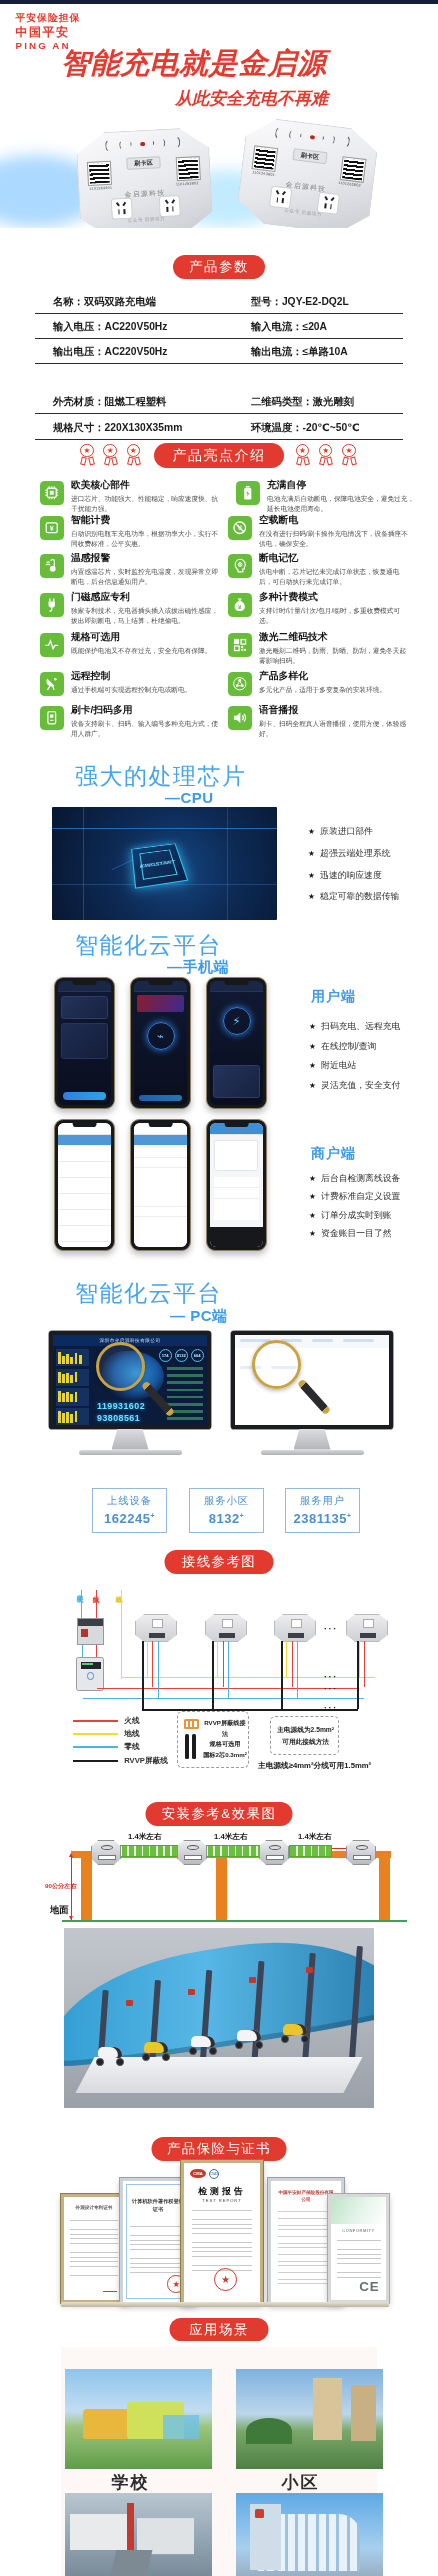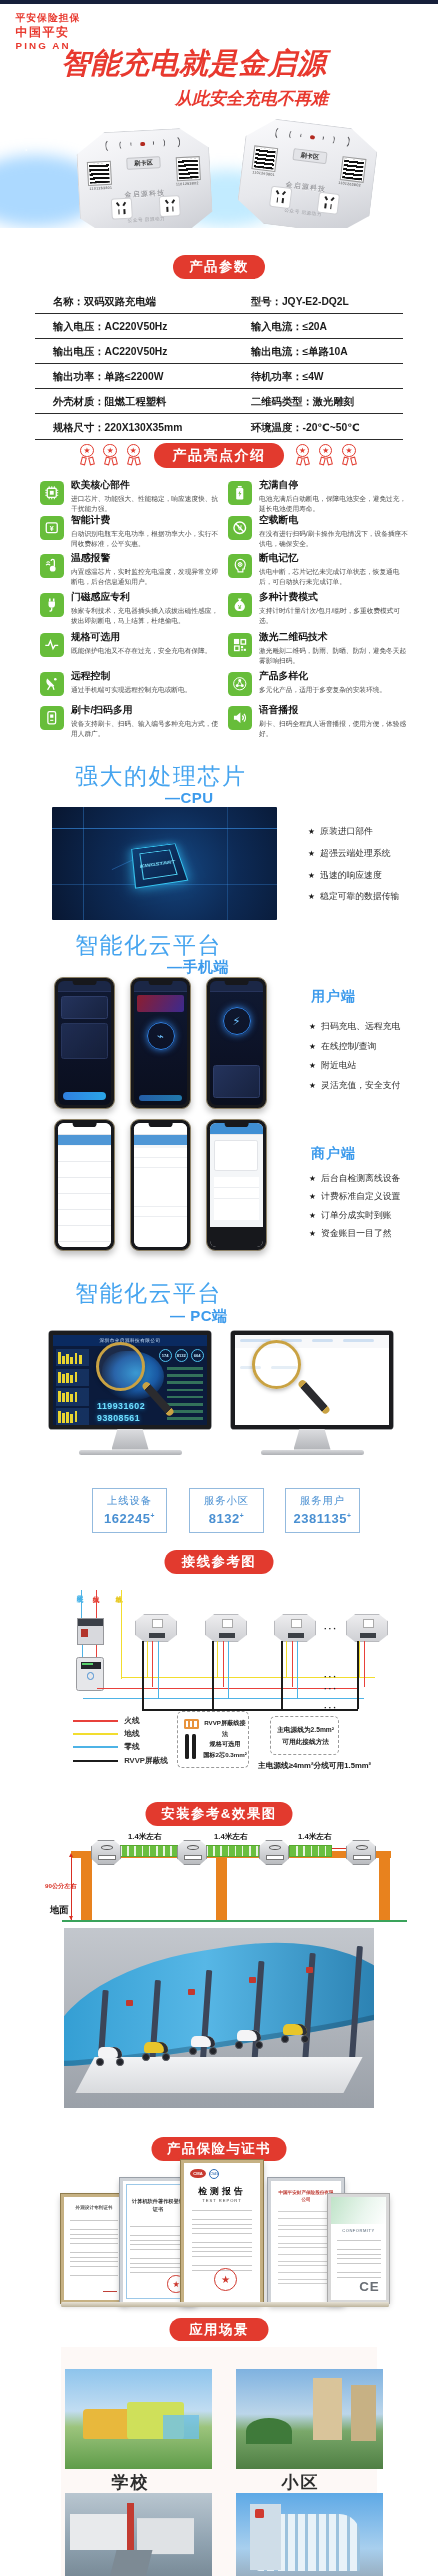--- a/index.html
+++ b/index.html
@@ -34,21 +34,21 @@
   .dv-dot{width:4.6px;height:4.6px;border-radius:50%;background:#b22a20;margin:0 3.1px}
   .dv-card{position:absolute;left:50%;top:27px;transform:translateX(-50%);background:#e3e4e8;border:0.5px solid #c3c4c8;border-radius:2.1px;padding:0.5px 7.2px;font-size:6.2px;font-weight:bold;color:#333}
   .qr{position:absolute;width:21.6px;height:21.6px;background:
     repeating-linear-gradient(0deg,#111 0 2.1px,#fff 2.1px 4.1px),repeating-linear-gradient(90deg,#111 0 2.1px,rgba(255,255,255,.6) 2.1px 4.1px);border:1.5px solid #fff;outline:0.5px solid #999}
   .qrnum{position:absolute;font-size:3.6px;color:#444;letter-spacing:0.3px}
   .dv-band{position:absolute;left:50%;top:49px;transform:translateX(-50%);font-size:6.7px;font-weight:bold;color:#9a9ba0;letter-spacing:1.5px;text-shadow:0 0.5px 0 #fff}
   .socket{position:absolute;top:63px;width:20.6px;height:20.6px;background:#fff;border:1px solid #cfd0d4;border-radius:3.1px}
   .socket b{position:absolute;background:#222}
   .dv-acc{position:absolute;left:50%;top:87px;transform:translateX(-50%);font-size:4.6px;color:#9a9ba0;white-space:nowrap;letter-spacing:0.5px}
   
-  .pill{position:absolute;left:50%;transform:translateX(-50%);background:#e23a2e;color:#fff;font-weight:bold;border-radius:20.6px;display:flex;align-items:center;justify-content:center;letter-spacing:1.5px}
+  .pill{position:absolute;left:50%;transform:translateX(-50%);background:#e23a2e;color:#fff;font-weight:normal;border-radius:20.6px;display:flex;align-items:center;justify-content:center;letter-spacing:1.5px}
   .medals{position:absolute;left:0;top:443px;width:100%;display:flex;align-items:center;justify-content:center;gap:5.7px}
   .medal{position:relative;width:17.5px;height:23px}
   .medal .c{position:absolute;left:1px;top:0;width:13.4px;height:13.4px;border:1.3px solid #e23a2e;border-radius:50%;display:flex;align-items:center;justify-content:center;color:#e23a2e;font-size:7.7px}
   .medal .r1,.medal .r2{position:absolute;top:13px;width:4.6px;height:7.7px;border:1px solid #e23a2e;background:#fff}
   .medal .r1{left:2.1px;transform:rotate(14deg)}.medal .r2{left:9.3px;transform:rotate(-14deg)}
   .pill-hl{position:relative;transform:none;left:auto}
   .blue-title{position:absolute;color:#45a4ef;font-size:23px;letter-spacing:1.5px;font-weight:500}
   .blue-sub{position:absolute;color:#3d9bec;font-size:15px;font-weight:bold;letter-spacing:0.5px}
   
   .prow{position:absolute;left:35px;width:368px;height:25px;border-bottom:1px solid #2c2c2c;font-size:10.3px;font-weight:bold;color:#1b1b1b}
@@ -247,24 +247,20 @@
       <span class="rc">型号：JQY-E2-DQ2L</span>
     </div>
   <div class="prow" style="top:314px">
       <span class="lc">输入电压：AC220V50Hz</span>
       <span class="rc">输入电流：≤20A</span>
     </div>
   <div class="prow" style="top:339px">
       <span class="lc">输出电压：AC220V50Hz</span>
       <span class="rc">输出电流：≤单路10A</span>
     </div>
-  <div class="prow" style="top:364px">
-      <span class="lc">输出功率：单路≤2200W</span>
-      <span class="rc">待机功率：≤4W</span>
-    </div>
   <div class="prow" style="top:389px">
       <span class="lc">外壳材质：阻燃工程塑料</span>
       <span class="rc">二维码类型：激光雕刻</span>
     </div>
   <div class="prow" style="top:415px">
       <span class="lc">规格尺寸：220X130X35mm</span>
       <span class="rc">环境温度：-20℃~50℃</span>
     </div>
 
   <div class="medals">
@@ -369,21 +365,21 @@
         <svg viewBox="0 0 24 24">
           <rect x="6" y="2.5" width="12" height="19" rx="2.5" fill="none" stroke="#fff" stroke-width="2"></rect>
           <rect x="9.5" y="7" width="5" height="5" fill="#fff"></rect>
           <path d="M9.5 16h5" stroke="#fff" stroke-width="1.6"></path>
         </svg>
       </span>
     <h4>刷卡/扫码多用</h4>
     <p>设备支持刷卡、扫码、输入编号多种充电方式，使用人群广。</p>
   </div>
 
-  <div class="feat" style="left:228px;top:479px">
+  <div class="feat" style="left:236px;top:479px">
     <span class="ic">
         <svg viewBox="0 0 24 24">
           <rect x="9" y="1.5" width="6" height="2.5" fill="#fff"></rect>
           <rect x="6.5" y="4.5" width="11" height="18" rx="2" fill="#fff"></rect>
           <path d="M12.8 8.5l-3 5h2.1l-1.1 4.8 3.8-5.8h-2.2z" fill="#67bd3a"></path>
         </svg>
       </span>
     <h4>充满自停</h4>
     <p>电池充满后自动断电，保障电池安全，避免过充，延长电池使用寿命。</p>
   </div>

